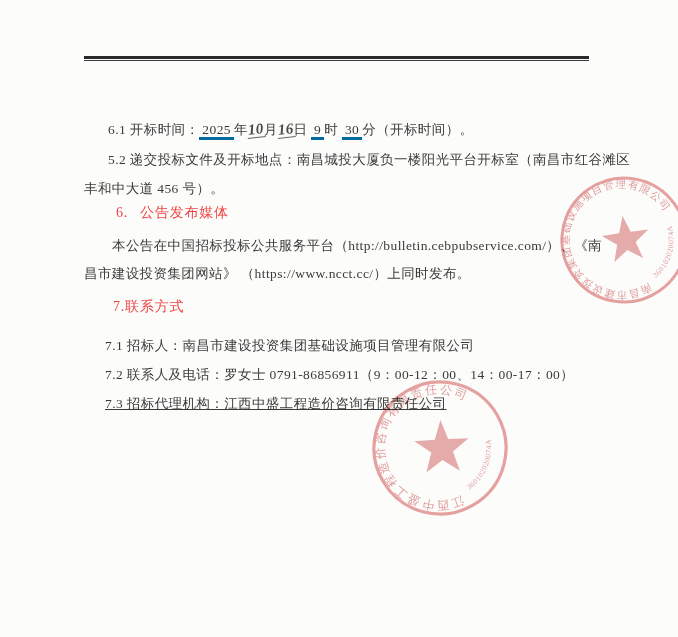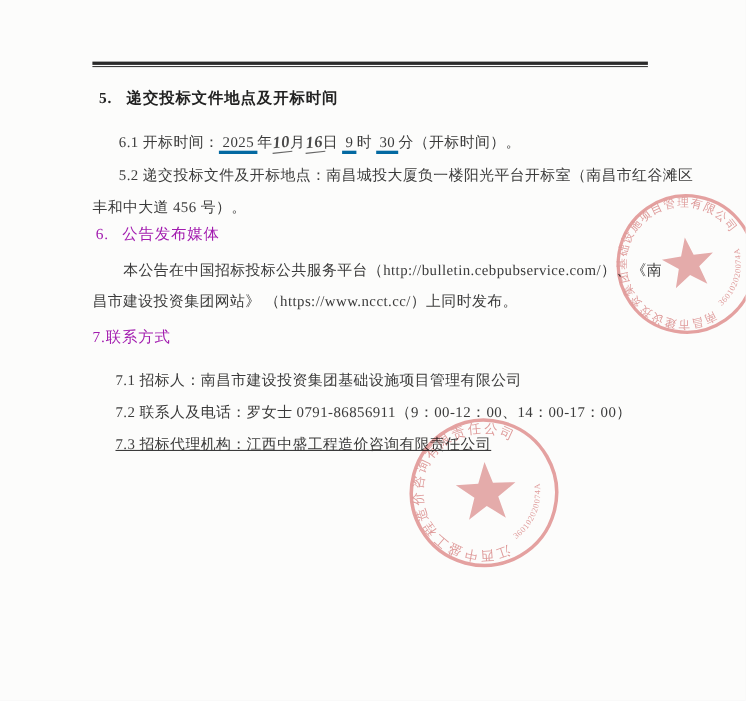--- a/index.html
+++ b/index.html
@@ -23,21 +23,21 @@
   .rule .thin  { height:1px; background:#3c3c3c; margin-top:1px; }
 
   .line {
     position:absolute;
     font-size:13.5px;
     letter-spacing:0.4px;
     white-space:nowrap;
     color:#3b3b3b;
   }
   .heading-bold { font-weight:700; font-size:14px; color:#222; letter-spacing:0.8px; }
-  .heading-reg  { font-size:14px; color:#a21caf; letter-spacing:0.8px; }
+  .heading-reg  { font-size:14px; color:#ef4444; letter-spacing:0.8px;margin-left:29px; }
   .num-gap { display:inline-block; margin-right:13px; }
 
   .blank {
     border-bottom:3px solid #0369a1;
     padding:0 3px;
     display:inline-block;
     line-height:1.05;
   }
   .handwritten {
     font-style:italic;
@@ -63,23 +63,20 @@
 </head>
 <body>
 
 <div class="page">
 
   <div class="rule">
     <div class="thick"></div>
     <div class="thin"></div>
   </div>
 
-  <div class="line heading-bold" style="left:90px; top:81px;">
-    <span class="num-gap">5.</span><span>递交投标文件地点及开标时间</span>
-  </div>
 
   <div class="line" style="left:108px; top:121px;">
     <span>6.1 开标时间：</span><span class="blank">2025</span><span>年</span><span class="handwritten">10</span><span>月</span><span class="handwritten">16</span><span>日</span> <span class="blank">9</span><span>时</span> <span class="blank">30</span><span>分</span><span>（开标时间）。</span>
   </div>
 
   <div class="line" style="left:108px; top:151px;">5.2 递交投标文件及开标地点：南昌城投大厦负一楼阳光平台开标室（南昌市红谷滩区</div>
   <div class="line" style="left:84px; top:180px;">丰和中大道 456 号）。</div>
 
   <div class="line heading-reg" style="left:87px; top:204px;">
     <span class="num-gap" style="margin-right:12px;">6.</span><span>公告发布媒体</span>

